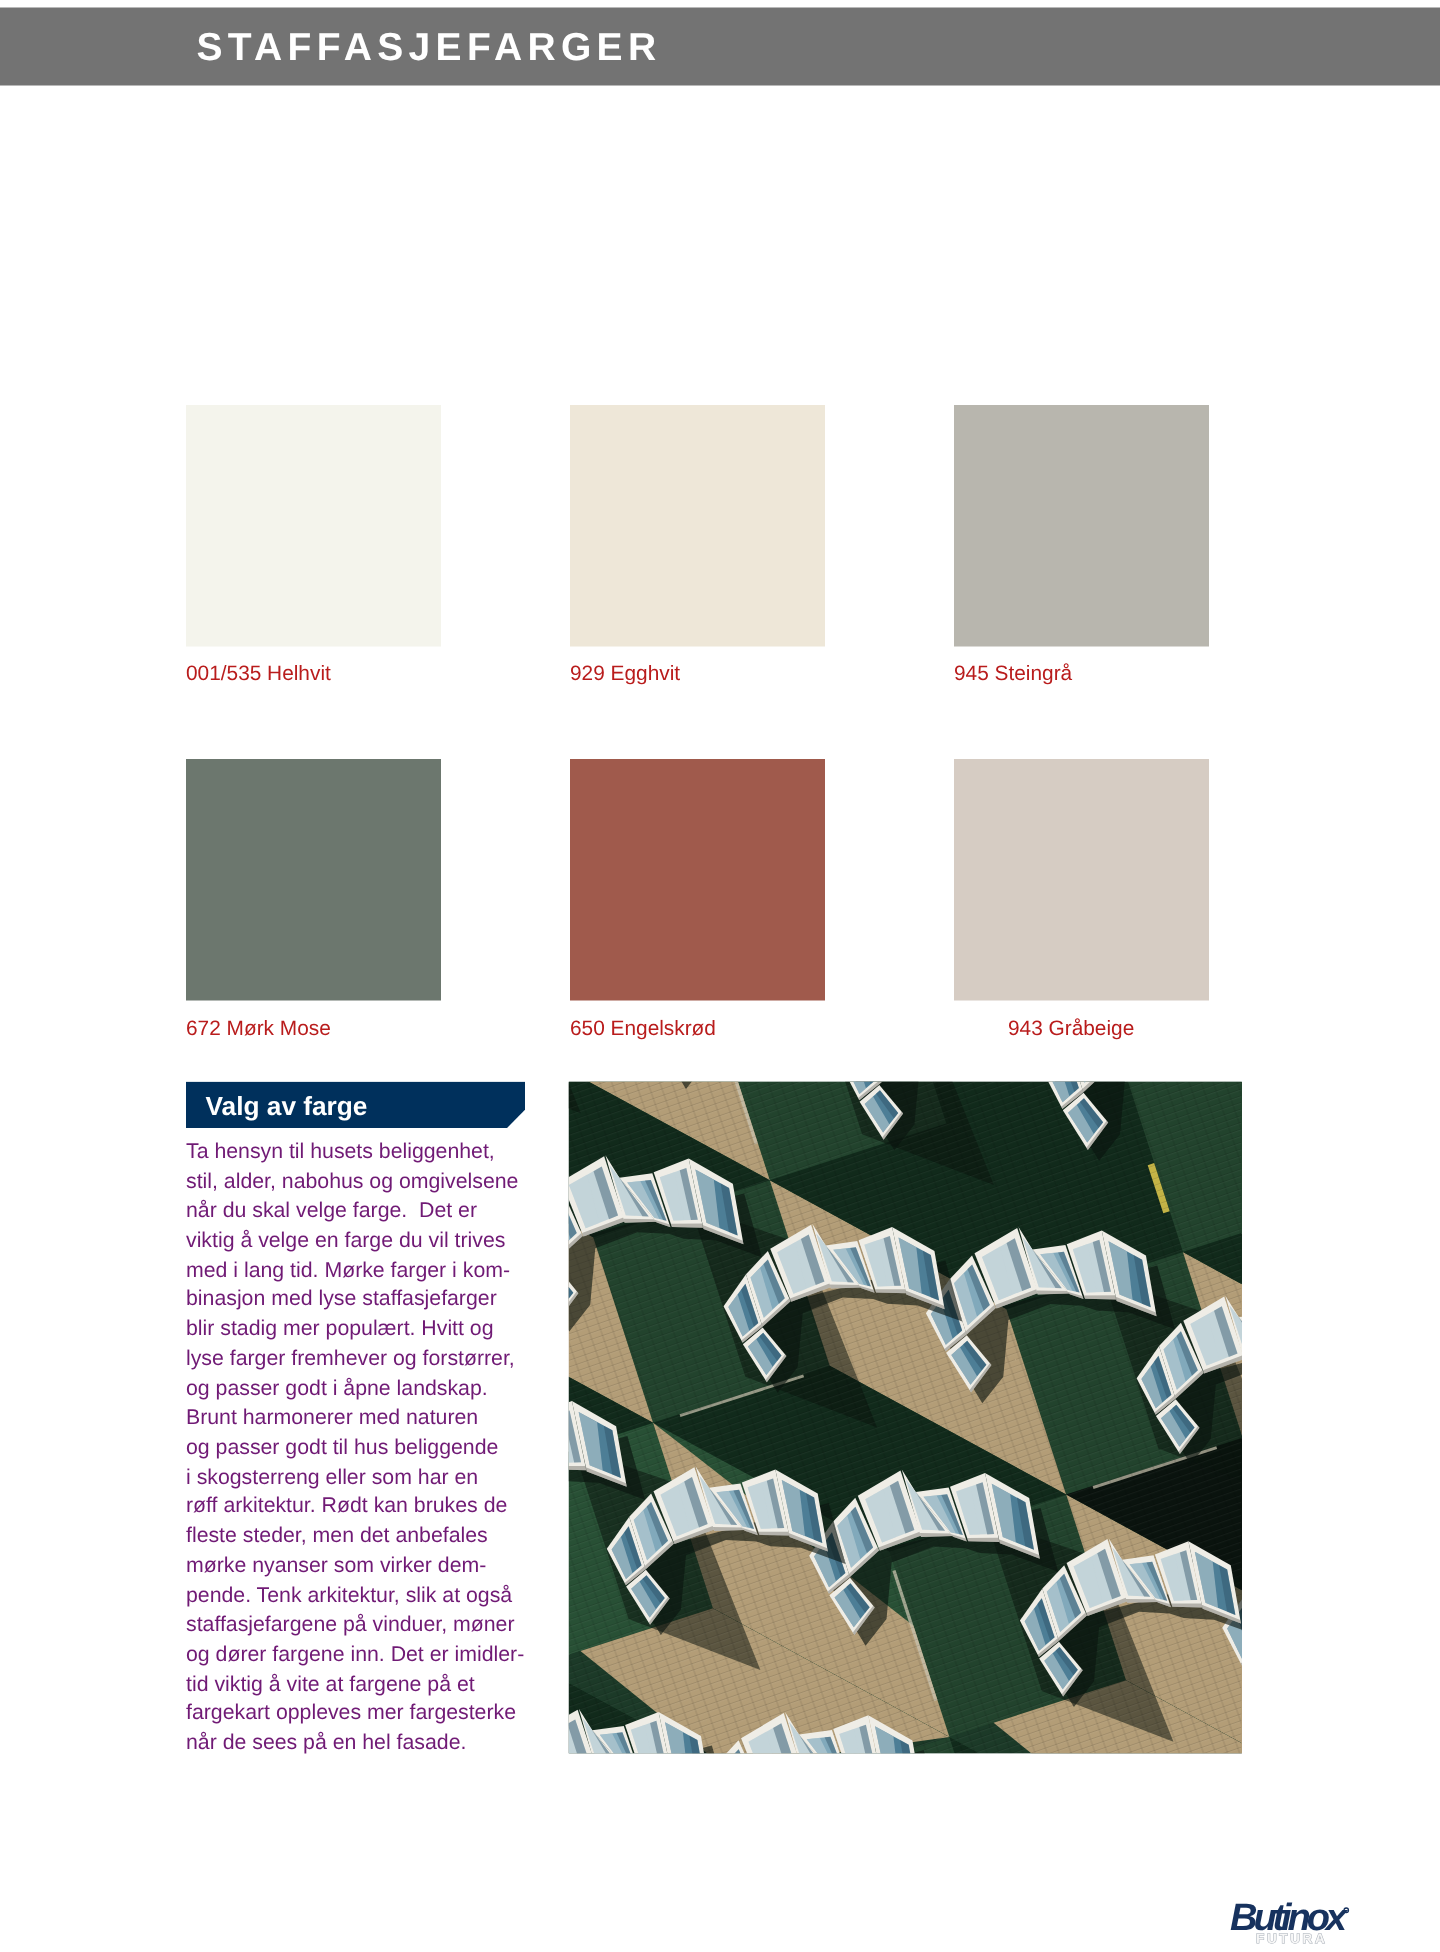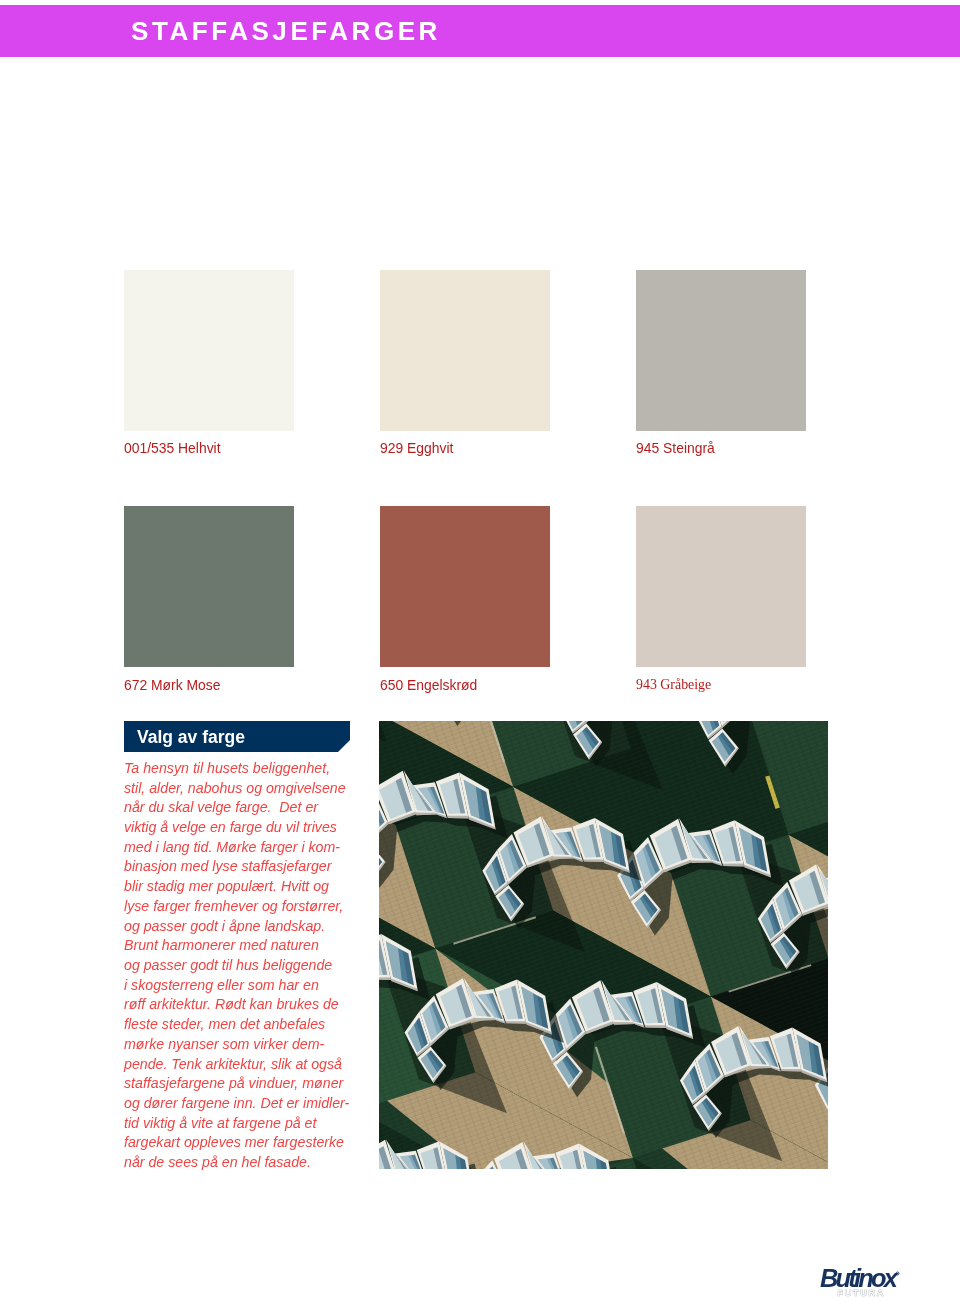--- a/index.html
+++ b/index.html
@@ -1,28 +1,28 @@
 <!DOCTYPE html>
 <html lang="no"><head><meta charset="utf-8"><title>Staffasjefarger</title><style>
   *{box-sizing:border-box;}
   html,body{margin:0;padding:0;}
   body{width:960px;height:1301px;background:#fff;position:relative;overflow:hidden;
        font-family:"Liberation Sans",sans-serif;-webkit-font-smoothing:antialiased;}
   .page{position:absolute;left:0;top:0;width:960px;height:1301px;}
-  .header-bar{position:absolute;left:0;top:5px;width:960px;height:51.5px;background:#d946ef;}
+  .header-bar{position:absolute;left:0;top:5px;width:960px;height:51.5px;background:#737373;}
   .header-title{position:absolute;left:131px;top:0;height:51.5px;line-height:52px;color:#fff;
      font-size:26px;font-weight:bold;letter-spacing:3.55px;white-space:nowrap;}
   .swatch{position:absolute;width:170px;height:161px;}
   .sw-label{position:absolute;font-size:13.9px;color:#b91c1c;white-space:nowrap;line-height:14px;}
   .valg-head{position:absolute;left:124px;top:721px;width:226px;height:31px;background:#00305c;
      clip-path:polygon(0 0,100% 0,100% 61%,94.7% 100%,0 100%);}
   .valg-head span{position:absolute;left:13px;top:0;height:31px;line-height:32px;color:#fff;
      font-size:17.5px;font-weight:bold;text-align:right;}
   .body-text{position:absolute;left:124px;top:758.8px;width:250px;font-size:14.2px;
-     line-height:19.72px;color:#ef4444;font-style:italic;}
+     line-height:19.72px;color:#701a75;}
   .body-text div{white-space:pre;}
   .photo{position:absolute;left:379px;top:721px;width:449px;height:448px;overflow:hidden;margin:0;}
   .swatch-grid{position:absolute;left:0;top:0;width:960px;height:700px;}
   .info-block{position:absolute;left:0;top:0;width:960px;height:1301px;}
   .logo{position:absolute;left:820px;top:1262px;width:96px;height:38px;}
 </style></head>
 <body>
 
 <div class="page">
   <div class="header-bar">
@@ -33,21 +33,21 @@
       <div class="sw-label" style="left: 124px; top: 440.6px;">001/535 Helhvit</div>
       <div class="swatch" style="left: 380px; top: 270px; background: rgb(238, 231, 216);"></div>
       <div class="sw-label" style="left: 380px; top: 440.6px; text-align: center;">929 Egghvit</div>
       <div class="swatch" style="left: 636px; top: 270px; background: rgb(184, 182, 174);"></div>
       <div class="sw-label" style="left: 636px; top: 440.6px;">945 Steingrå</div>
       <div class="swatch" style="left: 124px; top: 506px; background: rgb(108, 119, 110);"></div>
       <div class="sw-label" style="left: 124px; top: 678.4px;">672 Mørk Mose</div>
       <div class="swatch" style="left: 380px; top: 506px; background: rgb(160, 90, 76);"></div>
       <div class="sw-label" style="left: 380px; top: 678.4px;">650 Engelskrød</div>
       <div class="swatch" style="left: 636px; top: 506px; background: rgb(214, 204, 195);"></div>
-      <div class="sw-label" style="left: 636px; top: 678.4px; font-family: Liberation Serif, serif;">943 Gråbeige</div>
+      <div class="sw-label" style="left: 672px; top: 678.4px;">943 Gråbeige</div>
     </div>
   <div class="info-block">
     <div class="valg-head">
       <span>Valg av farge</span>
     </div>
     <div class="body-text" id="body-text">
         <div>Ta hensyn til husets beliggenhet,</div>
         <div>stil, alder, nabohus og omgivelsene</div>
         <div>når du skal velge farge.  Det er</div>
         <div>viktig å velge en farge du vil trives</div>

